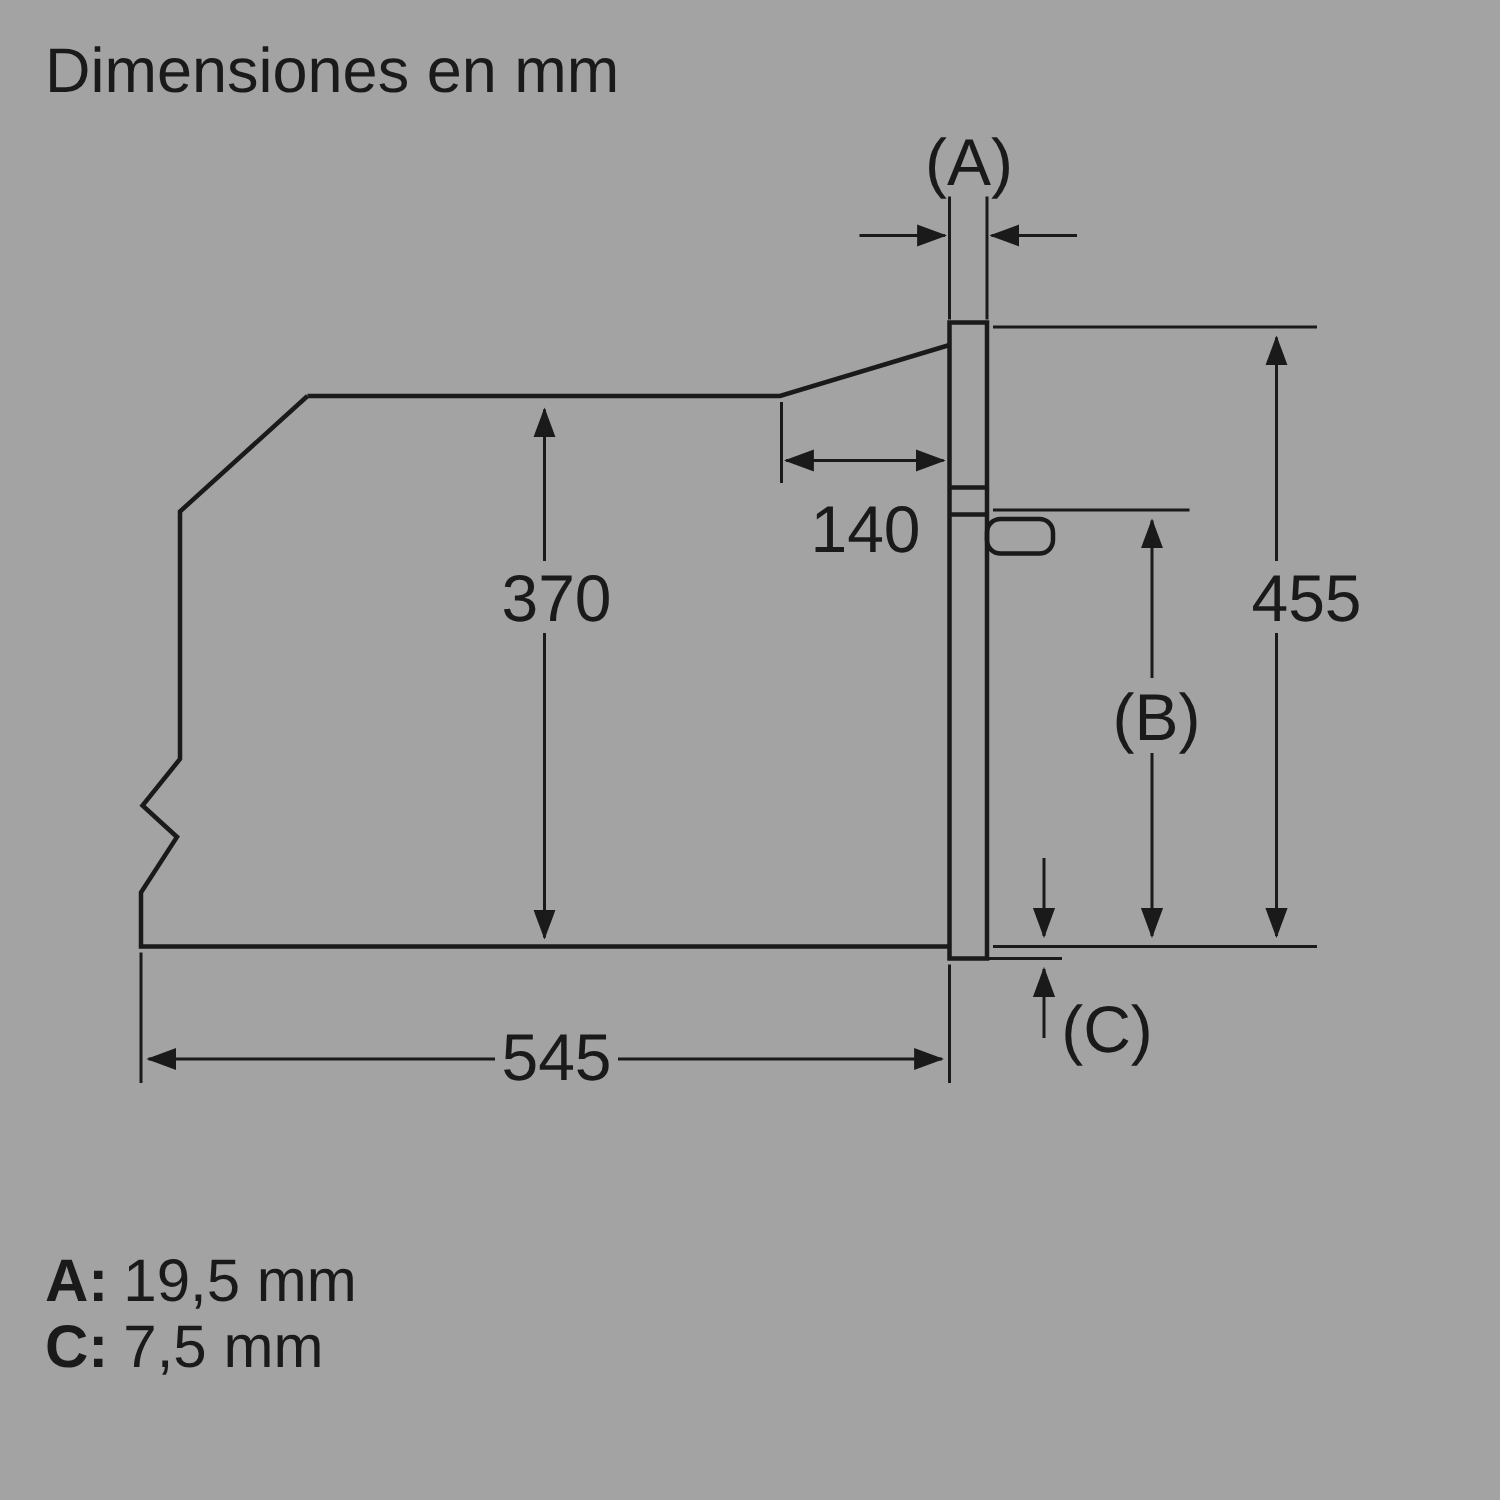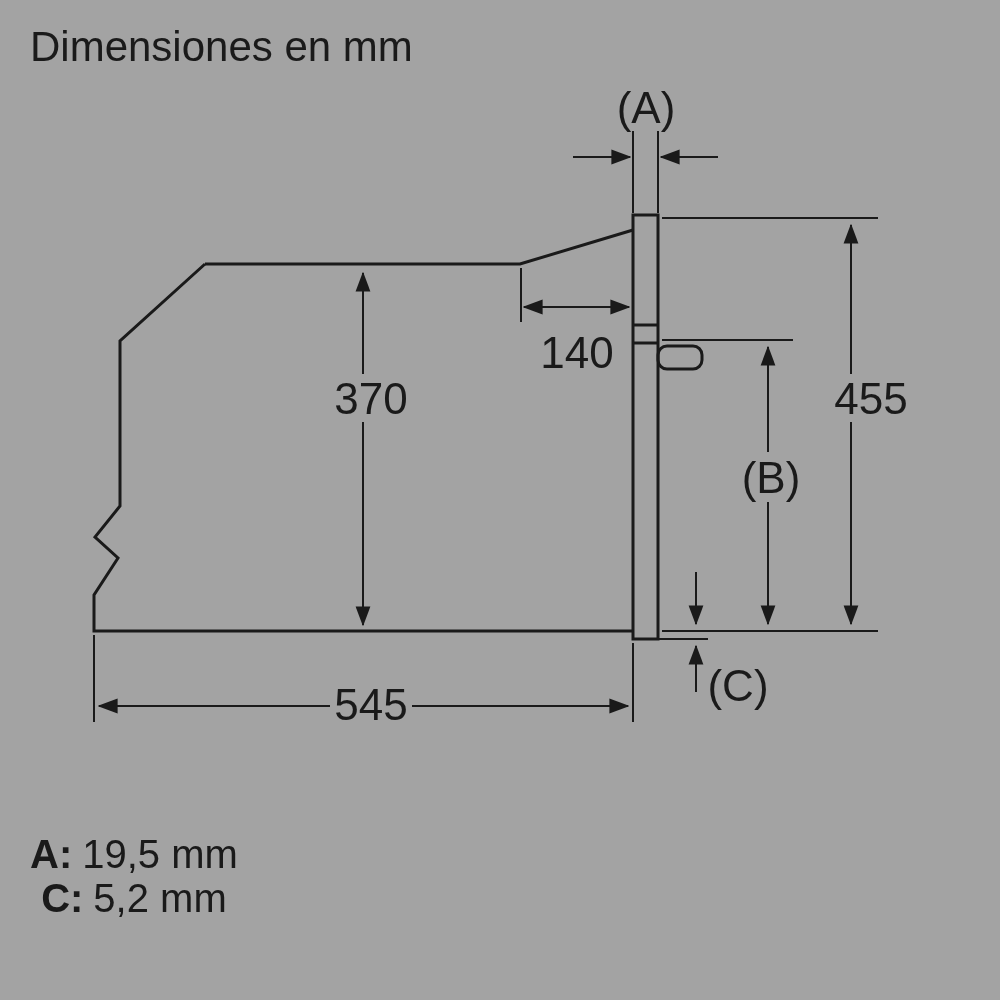--- a/index.html
+++ b/index.html
@@ -40,21 +40,20 @@
   .legend {
     position: absolute;
     left: 30px;
     top: 832px;
     font-size: 40px;
   }
   .legend-row {
     height: 44px;
     line-height: 44px;
     white-space: nowrap;
-    text-align: center;
   }
   .legend-key {
     font-weight: bold;
   }
   .legend-value {
     margin-left: 10px;
   }
 </style>
 </head>
 <body>
@@ -120,17 +119,17 @@
       <text x="738" y="701">(C)</text>
       <text x="371" y="720">545</text>
     </g>
   </svg>
 
   <div class="legend">
     <div class="legend-row">
       <span class="legend-key">A:</span><span class="legend-value">19,5 mm</span>
     </div>
     <div class="legend-row">
-      <span class="legend-key">C:</span><span class="legend-value">5,2 mm</span>
+      <span class="legend-key">C:</span><span class="legend-value">7,5 mm</span>
     </div>
   </div>
 
 </div>
 
 </body></html>

